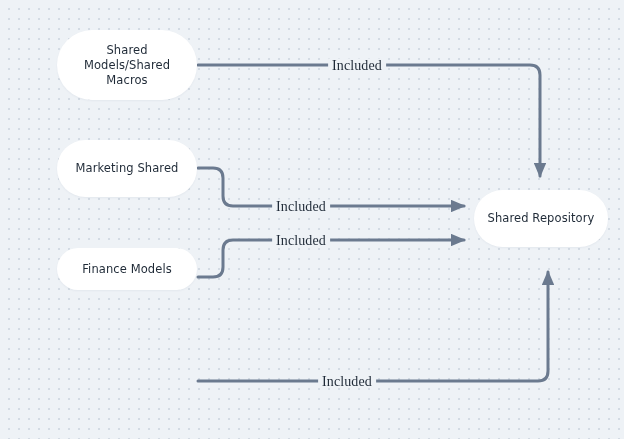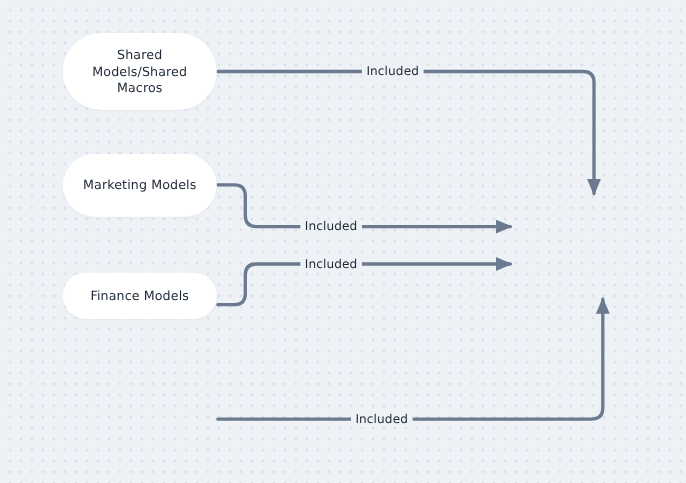--- a/index.html
+++ b/index.html
@@ -41,27 +41,28 @@
     padding: 4px 10px;
     box-shadow: 0 1px 2px rgba(40,60,90,0.05);
   }
   .node-label {
     display: block;
     white-space: pre-line;
   }
   .edge-label {
     position: absolute;
     color: #1f2a37;
-    font-size: 11px;
+    font-size: 14px;
     line-height: 13px;
     letter-spacing: 0.1px;
     white-space: nowrap;
     background: #eef2f6;
     padding: 0 4px;
     transform: translate(-50%, -50%);
+    font-family: Liberation Serif, serif;
   }
 </style>
 </head>
 <body>
 
 <div id="canvas">
 
   <svg id="edge-layer" width="624" height="439" viewBox="0 0 624 439" xmlns="http://www.w3.org/2000/svg">
     <defs>
       <marker id="arrowhead" markerWidth="5" markerHeight="4.2" refX="4.4" refY="2.1" orient="auto" markerUnits="strokeWidth">
@@ -80,28 +81,31 @@
     </g>
   </svg>
 
   <div class="node" style="left:57px; top:30px; width:140px; height:70px;">
     <span class="node-label">Shared
 Models/Shared
 Macros</span>
   </div>
 
   <div class="node" style="left:57px; top:140px; width:140px; height:57px;">
-    <span class="node-label">Marketing Models</span>
+    <span class="node-label">Marketing Shared</span>
   </div>
 
   <div class="node" style="left:57px; top:248px; width:140px; height:42px;">
     <span class="node-label">Finance Models</span>
   </div>
 
 
+  <div class="node" style="left:474px; top:190px; width:134px; height:57px;">
+    <span class="node-label">Shared Repository</span>
+  </div>
 
   <div class="edge-label" style="left:357px; top:65px;">Included</div>
 
   <div class="edge-label" style="left:301px; top:206px;">Included</div>
 
   <div class="edge-label" style="left:301px; top:240px;">Included</div>
 
   <div class="edge-label" style="left:347px; top:381px;">Included</div>
 
 </div>

